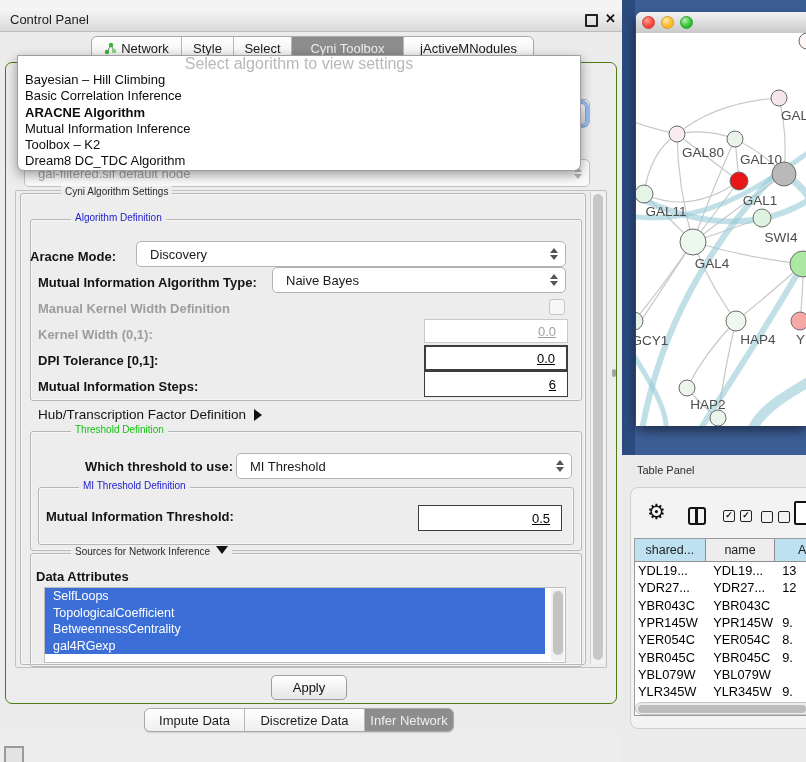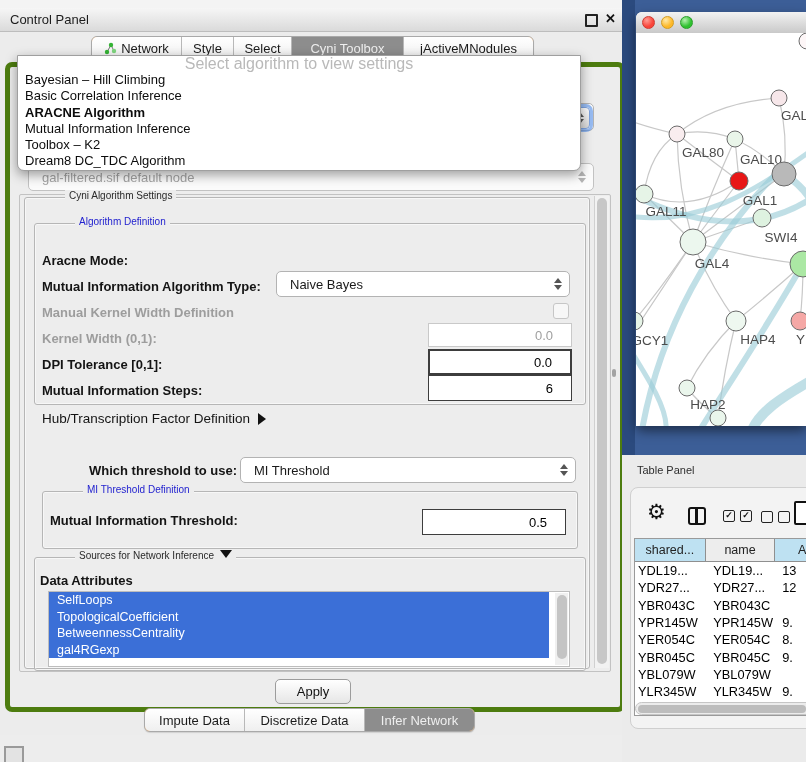--- a/index.html
+++ b/index.html
@@ -21,36 +21,36 @@
        box-shadow:0 1px 1px rgba(0,0,0,.12);}
   .seg .sg{display:flex;align-items:center;justify-content:center;font-size:13px;color:#1b1b1b;
            border-right:1px solid #b8b8b8;background:linear-gradient(#ffffff,#efefef);gap:4px;}
   .seg .sg:last-child{border-right:none;}
   .seg .sg.sel{background:#8d8d8d;color:#efefef;}
   .top-seg{left:91px;top:28px;height:23px;}
   .bot-seg{left:144px;top:700px;height:22px;}
 
   
   .cp-panel{left:5px;top:54px;width:610px;height:640px;background:#ededed;
-            border:5px solid #4d7c0f;border-radius:7px;}
+            border:1px solid #4d7c0f;border-radius:7px;}
 
   
   .combo{position:absolute;background:#fff;border:1px solid #b3b3b3;border-radius:5px;
          font-size:13px;color:#1a1a1a;display:flex;align-items:center;padding-left:13px;box-sizing:border-box;}
   .stepper{position:absolute;right:7px;top:50%;transform:translateY(-50%);display:flex;flex-direction:column;gap:2px;}
   .stepper i{display:block;width:0;height:0;border-left:4px solid transparent;border-right:4px solid transparent;}
   .stepper .up{border-bottom:5px solid #555;}
   .stepper .dn{border-top:5px solid #555;}
   .combo-btn{position:absolute;right:3px;top:3px;width:20px;height:20px;border-radius:4px;
              background:linear-gradient(#fefefe,#d8d8d8);border:1px solid #7da3e0;
              box-shadow:0 0 0 3px rgba(96,150,235,.65);}
   .combo-btn .stepper{right:5px;}
   .bg-combo{color:#a3a3a3;background:#fbfbfb;border-color:#c2c2c2;}
   .tfield{position:absolute;background:#fff;box-sizing:border-box;font-size:13px;color:#000;
-          display:flex;align-items:center;justify-content:flex-end;padding-right:18px;}
+          display:flex;align-items:center;justify-content:flex-end;padding-right:11px;text-decoration:underline;}
   .tfield.dis{border:1px solid #c9c9c9;color:#9f9f9f;}
   .tfield.hot{border:2px solid #3d3d3d;}
   .tfield.hot2{border:1.5px solid #3d3d3d;}
 
   .lbl{position:absolute;font-size:13px;font-weight:bold;color:#141414;white-space:nowrap;}
   .lbl.dis{color:#9d9d9d;}
   .gbox{position:absolute;border:1px solid #b6b6b6;border-radius:3px;box-shadow:inset 0 0 0 1px rgba(255,255,255,.55);}
   .gtitle{position:absolute;top:-8px;left:8px;background:#ededed;padding:0 4px;font-size:10px;color:#2a2a2a;white-space:nowrap;margin-left:32px;}
   .gtitle.blue{color:#2222cf;}
   .gtitle.green{color:#10c410;}
@@ -186,21 +186,28 @@
 
     <div class="abs scrollpane gbox" style="box-shadow:none;border-radius:2px;"></div>
 
     <div class="gbox" style="left:14px;top:130px;width:564px;height:470px;">
       <span class="gtitle">Cyni Algorithm Settings</span>
     </div>
 
     <div class="gbox" style="left:24px;top:156px;width:550px;height:180px;">
       <span class="gtitle blue">Algorithm Definition</span>
     </div>
-    <span class="lbl" style="left:32px;top:186px;">Aracne Mode:</span>
+    <span class="lbl" style="left:24px;top:186px;">Aracne Mode:</span>
+    <div class="combo" style="left:130px;top:178px;width:430px;height:26px;">
+      <span>Discovery</span>
+      <span class="stepper">
+          <i class="up"></i>
+          <i class="dn"></i>
+        </span>
+    </div>
     <span class="lbl" style="left:32px;top:212px;">Mutual Information Algorithm Type:</span>
     <div class="combo" style="left:266px;top:204px;width:294px;height:26px;">
       <span>Naive Bayes</span>
       <span class="stepper">
           <i class="up"></i>
           <i class="dn"></i>
         </span>
     </div>
     <span class="lbl dis" style="left:32px;top:238px;">Manual Kernel Width Definition</span>
     <span class="chk" style="left:543px;top:236px;"></span>
@@ -214,20 +221,23 @@
     </div>
     <span class="lbl" style="left:32px;top:316px;">Mutual Information Steps:</span>
     <div class="tfield hot2" style="left:418px;top:308px;width:144px;height:26px;">
       <span>6</span>
     </div>
 
     <span class="lbl" style="left:32px;top:344px;font-weight:normal;font-size:13.5px;">
       <span>Hub/Transcription Factor Definition</span><span class="tri-right"></span>
     </span>
 
+    <div class="gbox" style="left:24px;top:368px;width:550px;height:118px;">
+      <span class="gtitle green">Threshold Definition</span>
+    </div>
     <span class="lbl" style="left:79px;top:396px;">Which threshold to use:</span>
     <div class="combo" style="left:230px;top:390px;width:336px;height:26px;">
       <span>MI Threshold</span>
       <span class="stepper">
           <i class="up"></i>
           <i class="dn"></i>
         </span>
     </div>
     <div class="gbox" style="left:32px;top:424px;width:534px;height:56px;">
       <span class="gtitle blue">MI Threshold Definition</span>
@@ -262,21 +272,21 @@
       </div>
   </div>
 
   <div class="seg bot-seg">
     <div class="sg" style="width:99px">
       <span>Impute Data</span>
     </div>
     <div class="sg" style="width:119px">
       <span>Discretize Data</span>
     </div>
-    <div class="sg sel" style="width:109px">
+    <div class="sg sel" style="width:88px">
       <span>Infer Network</span>
     </div>
   </div>
 </div>
 
 <div class="abs popup">
   <div class="ph">Select algorithm to view settings</div>
   <div id="algo-list">
       <div class="algo-item">Bayesian – Hill Climbing</div>
       <div class="algo-item">Basic Correlation Inference</div>

